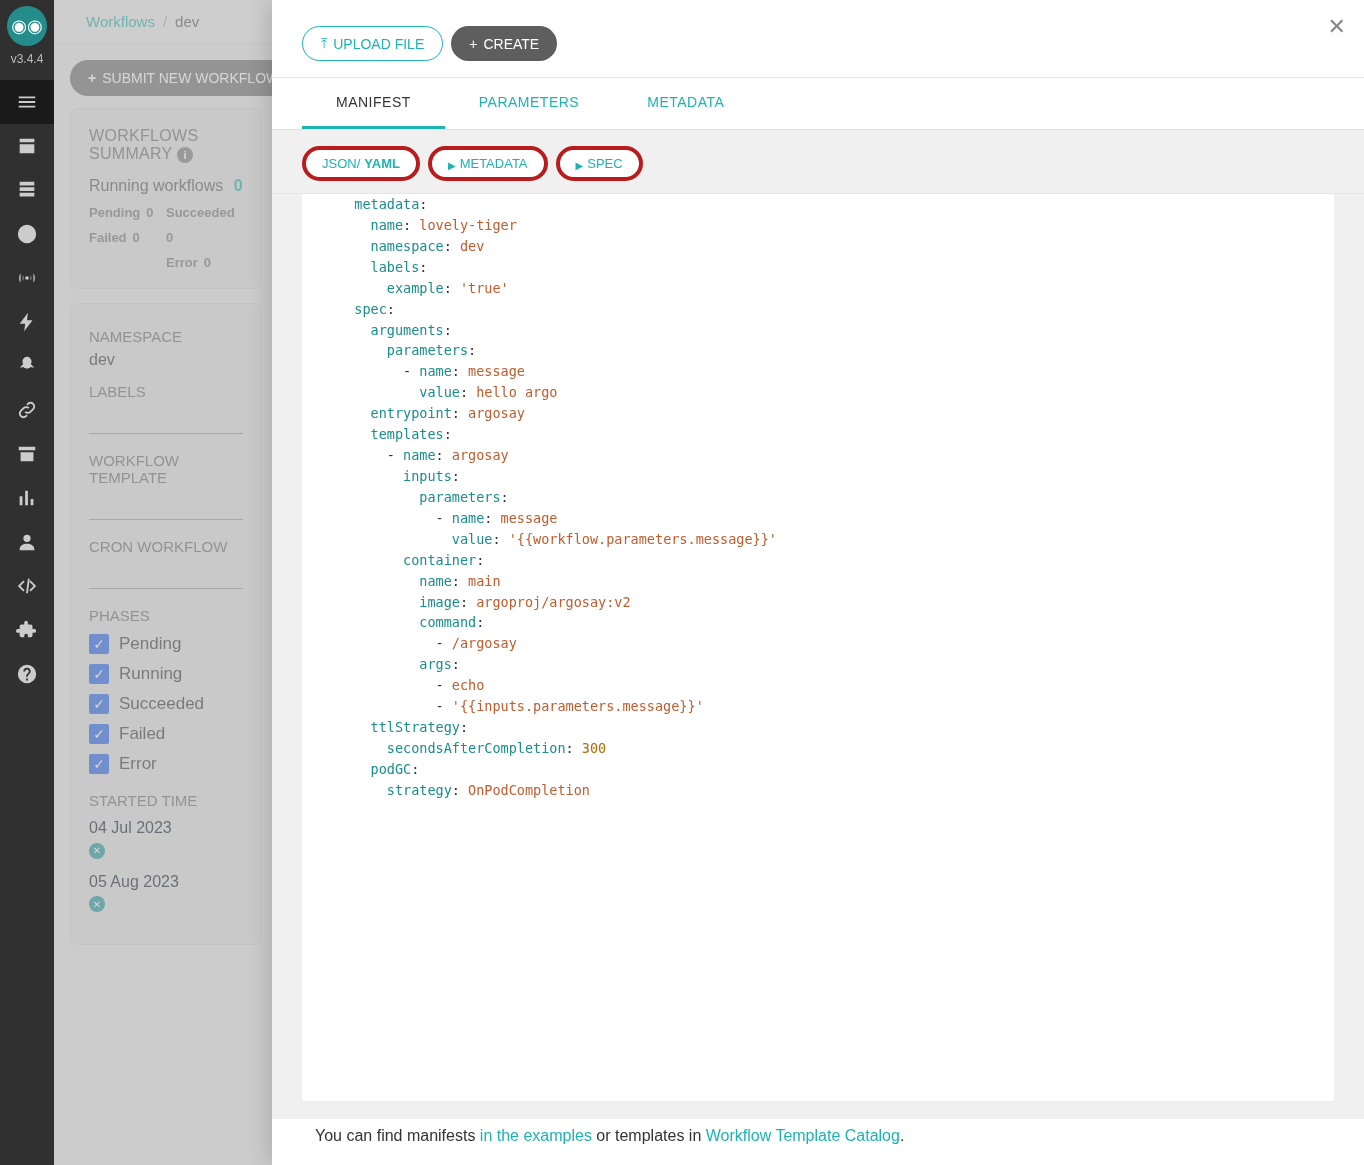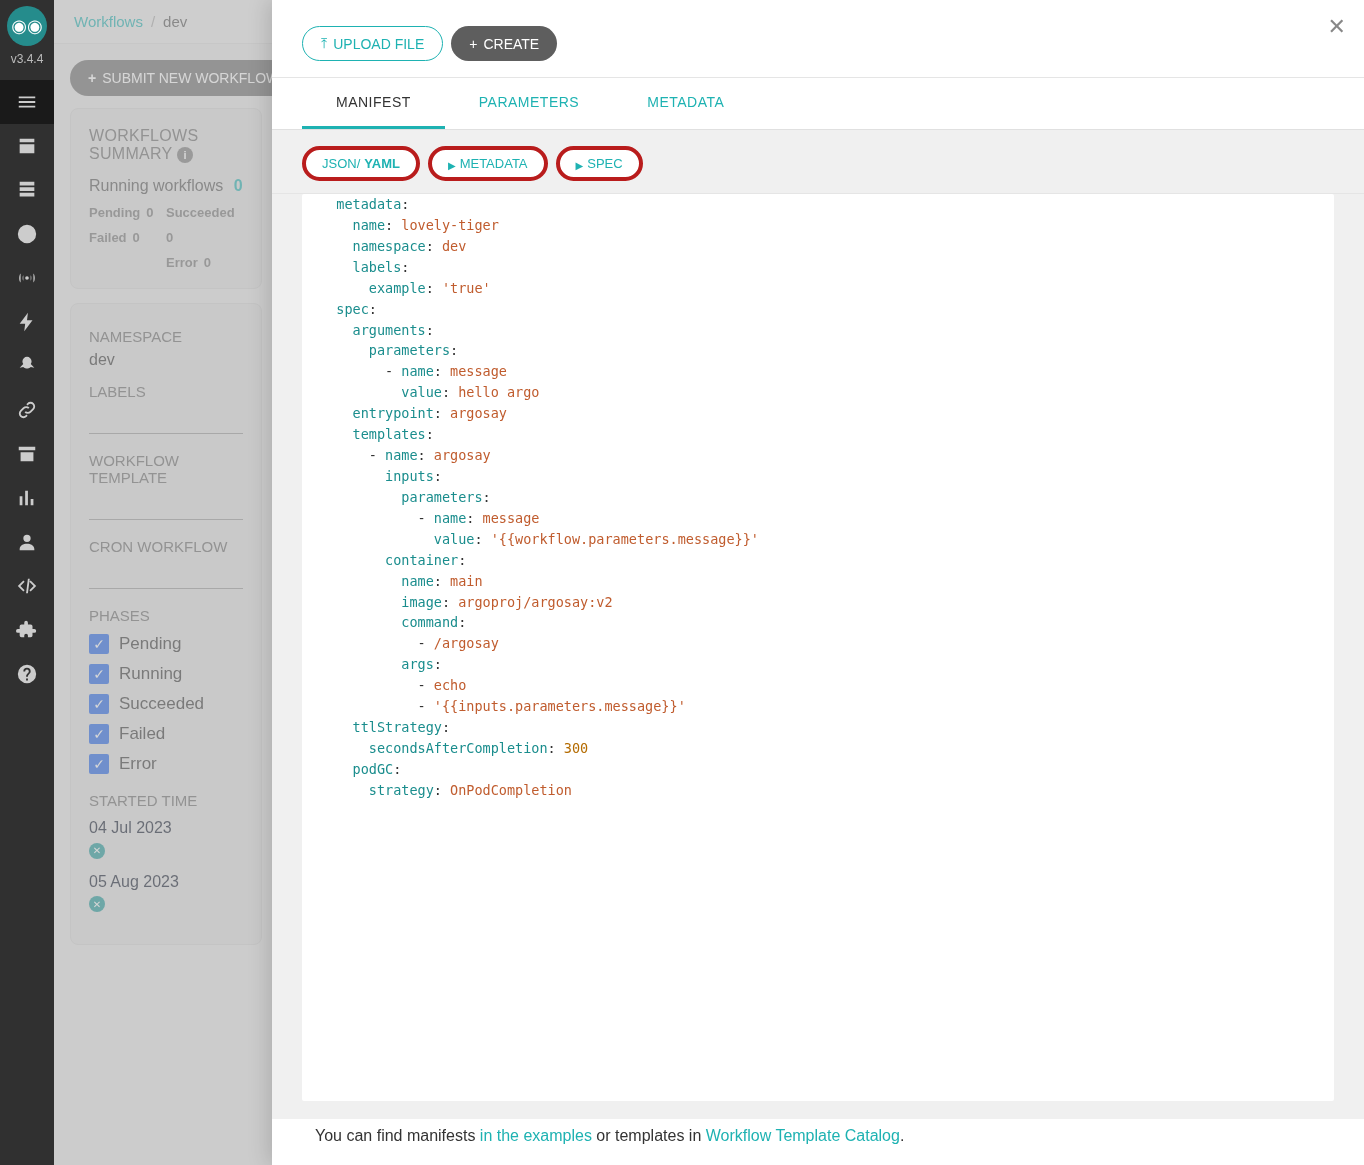--- a/index.html
+++ b/index.html
@@ -9,21 +9,21 @@
 .left-nav { position: absolute; left: 0; top: 0; width: 54px; height: 100%; background: #303030; display: flex; flex-direction: column; align-items: center; padding-top: 6px; }
 .left-nav .logo { width: 40px; height: 40px; border-radius: 50%; background: #258c8c; margin-bottom: 6px; display: flex; align-items: center; justify-content: center; color: #fff; font-size: 18px; }
 .left-nav .version { color: #bbb; font-size: 12px; margin-bottom: 14px; }
 .left-nav .nav-icon { width: 54px; height: 44px; display: flex; align-items: center; justify-content: center; color: #ccc; cursor: pointer; }
 .left-nav .nav-icon svg { width: 22px; height: 22px; fill: #ccc; }
 .left-nav .nav-icon.active { background: #1a1a1a; }
 
 
 .page-behind { position: absolute; left: 54px; top: 0; right: 0; bottom: 0; background: #e9e9e9; }
 .breadcrumb-bar { height: 44px; display: flex; align-items: center; padding: 0 20px; border-bottom: 1px solid #ddd; background: #ededed; }
-.breadcrumb-bar a { color: #1eb2b2; text-decoration: none; font-size: 15px; }
+.breadcrumb-bar a { color: #1eb2b2; text-decoration: none; font-size: 15px; margin-left: 12px; }
 .breadcrumb-bar .sep { color: #aaa; margin: 0 8px; font-size: 15px; }
 .breadcrumb-bar .crumb-plain { color: #555; font-size: 15px; }
 
 .behind-body { padding: 16px; }
 .submit-row { margin-bottom: 12px; }
 .btn-gray { background: #6e6e6e; color: #fff; border: none; border-radius: 20px; padding: 10px 18px; font-size: 14px; cursor: pointer; display: inline-flex; align-items: center; gap: 6px; }
 .btn-gray .plus { font-weight: bold; }
 
 .panel { background: #e2e2e2; border: 1px solid #d7d7d7; border-radius: 8px; padding: 18px; width: 192px; }
 .panel-title { color: #6a6a6a; font-size: 16px; letter-spacing: 0.3px; margin-bottom: 6px; }
@@ -58,21 +58,21 @@
 .tabs { display: flex; padding: 0 30px; border-bottom: 1px solid #e0e0e0; }
 .tab { padding: 16px 34px; font-size: 14px; letter-spacing: 0.5px; color: #1eb2b2; cursor: pointer; border-bottom: 3px solid transparent; }
 .tab.active { color: #333; border-bottom-color: #1eb2b2; }
 
 .subtabs { display: flex; gap: 8px; padding: 16px 30px 12px; background: #f0f0f0; border-bottom: 1px solid #e5e5e5; }
 .pill { border: 4px solid #b91c1c; color: #1eb2b2; background: #fff; border-radius: 18px; padding: 6px 16px; font-size: 13px; cursor: pointer; display: inline-flex; align-items: flex-end; gap: 4px; }
 .pill .caret { font-size: 10px; }
 .pill .bold { font-weight: bold; }
 
 .editor-wrap { flex: 1; padding: 0 30px 16px; background: #f0f0f0; overflow: auto; }
-.editor { background: #fff; border-radius: 2px; padding: 0 18px 300px 18px; font-family: "Menlo", "Consolas", monospace; font-size: 13.5px; line-height: 1.55; white-space: pre; color: #333; min-height: 760px; }
+.editor { background: #fff; border-radius: 2px; padding: 0 18px 300px 36px; font-family: "Menlo", "Consolas", monospace; font-size: 13.5px; line-height: 1.55; white-space: pre; color: #333; min-height: 760px; }
 .k { color: #1a8d8d; }  
 .s { color: #c05c2e; }     
 .n { color: #b46b00; }  
 
 .info-line { padding: 6px 30px 10px; font-size: 15px; color: #333; background:#fff; }
 .info-line .info-icon2 { display: inline-block; width: 16px; height: 16px; border-radius: 50%; background: #666; color: #fff; text-align: center; line-height: 16px; font-size: 11px; font-weight: bold; margin-right: 6px; }
 .info-line a { color: #1eb2b2; text-decoration: none; }
 
 .footer-line { padding: 8px 43px 20px; font-size: 16px; color: #333; background:#fff; }
 .footer-line a { color: #1eb2b2; text-decoration: none; }

